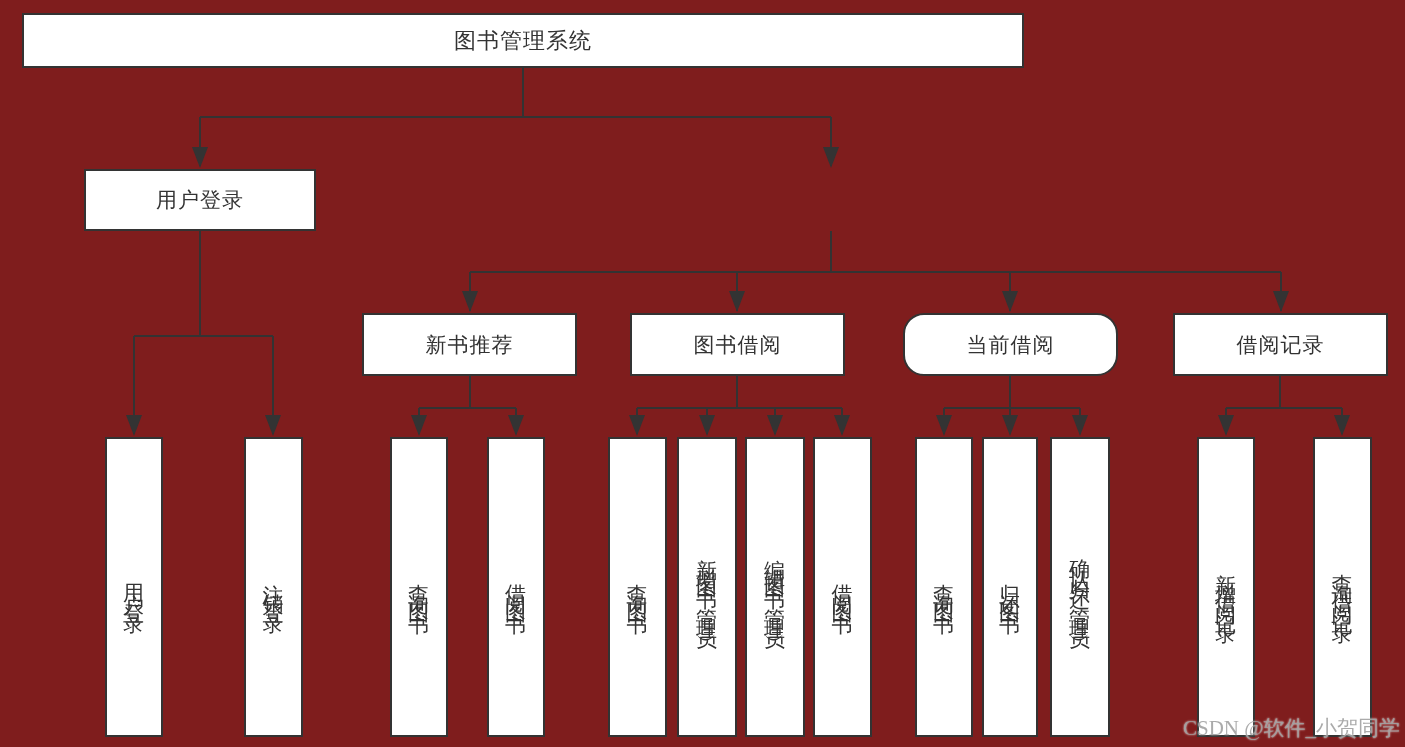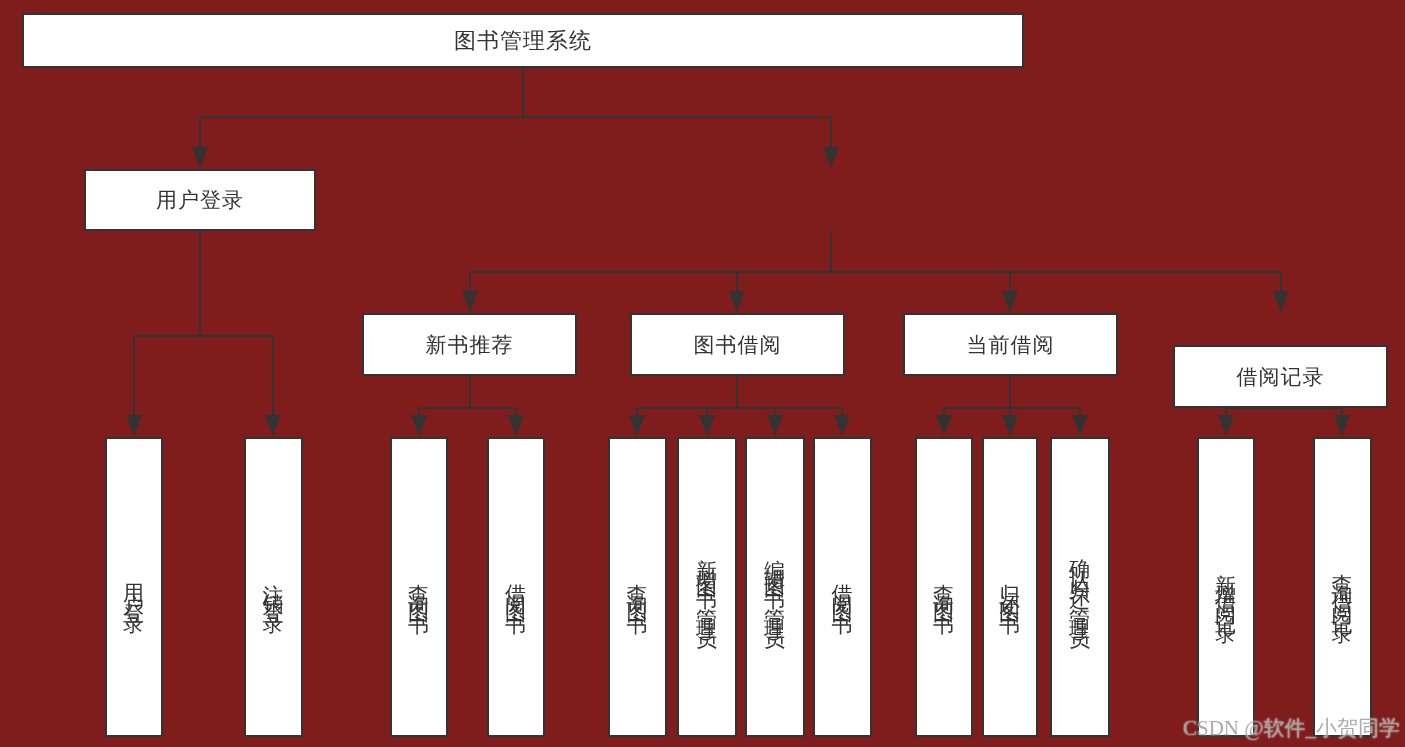--- a/index.html
+++ b/index.html
@@ -104,22 +104,22 @@
       <path d="M1334 415 H1350 L1342 436 Z"></path>
     </g>
   </svg>
 
   <div class="box h-root" style="left:22px; top:13px; width:1002px; height:55px;">图书管理系统</div>
 
   <div class="box h-node" style="left:84px; top:169px; width:232px; height:62px;">用户登录</div>
 
   <div class="box h-node" style="left:630px; top:313px; width:215px; height:63px;">图书借阅</div>
   <div class="box h-node" style="left:362px; top:313px; width:215px; height:63px;">新书推荐</div>
-  <div class="box h-node" style="left:903px; top:313px; width:215px; height:63px;">当前借阅</div>
-  <div class="box h-node" style="left:1173px; top:313px; width:215px; height:63px;margin-top:32px;">借阅记录</div>
+  <div class="box h-node" style="left:903px; top:313px; width:215px; height:63px;border-radius:21px;">当前借阅</div>
+  <div class="box h-node" style="left:1173px; top:313px; width:215px; height:63px;">借阅记录</div>
 
   <div class="box leaf" style="left:105px; top:437px; width:58px; height:300px;">
     <span class="leaf-text">用户登录</span>
   </div>
   <div class="box leaf" style="left:244px; top:437px; width:59px; height:300px;">
     <span class="leaf-text">注销登录</span>
   </div>
 
   <div class="box leaf" style="left:390px; top:437px; width:58px; height:300px;">
     <span class="leaf-text">查询图书</span>

